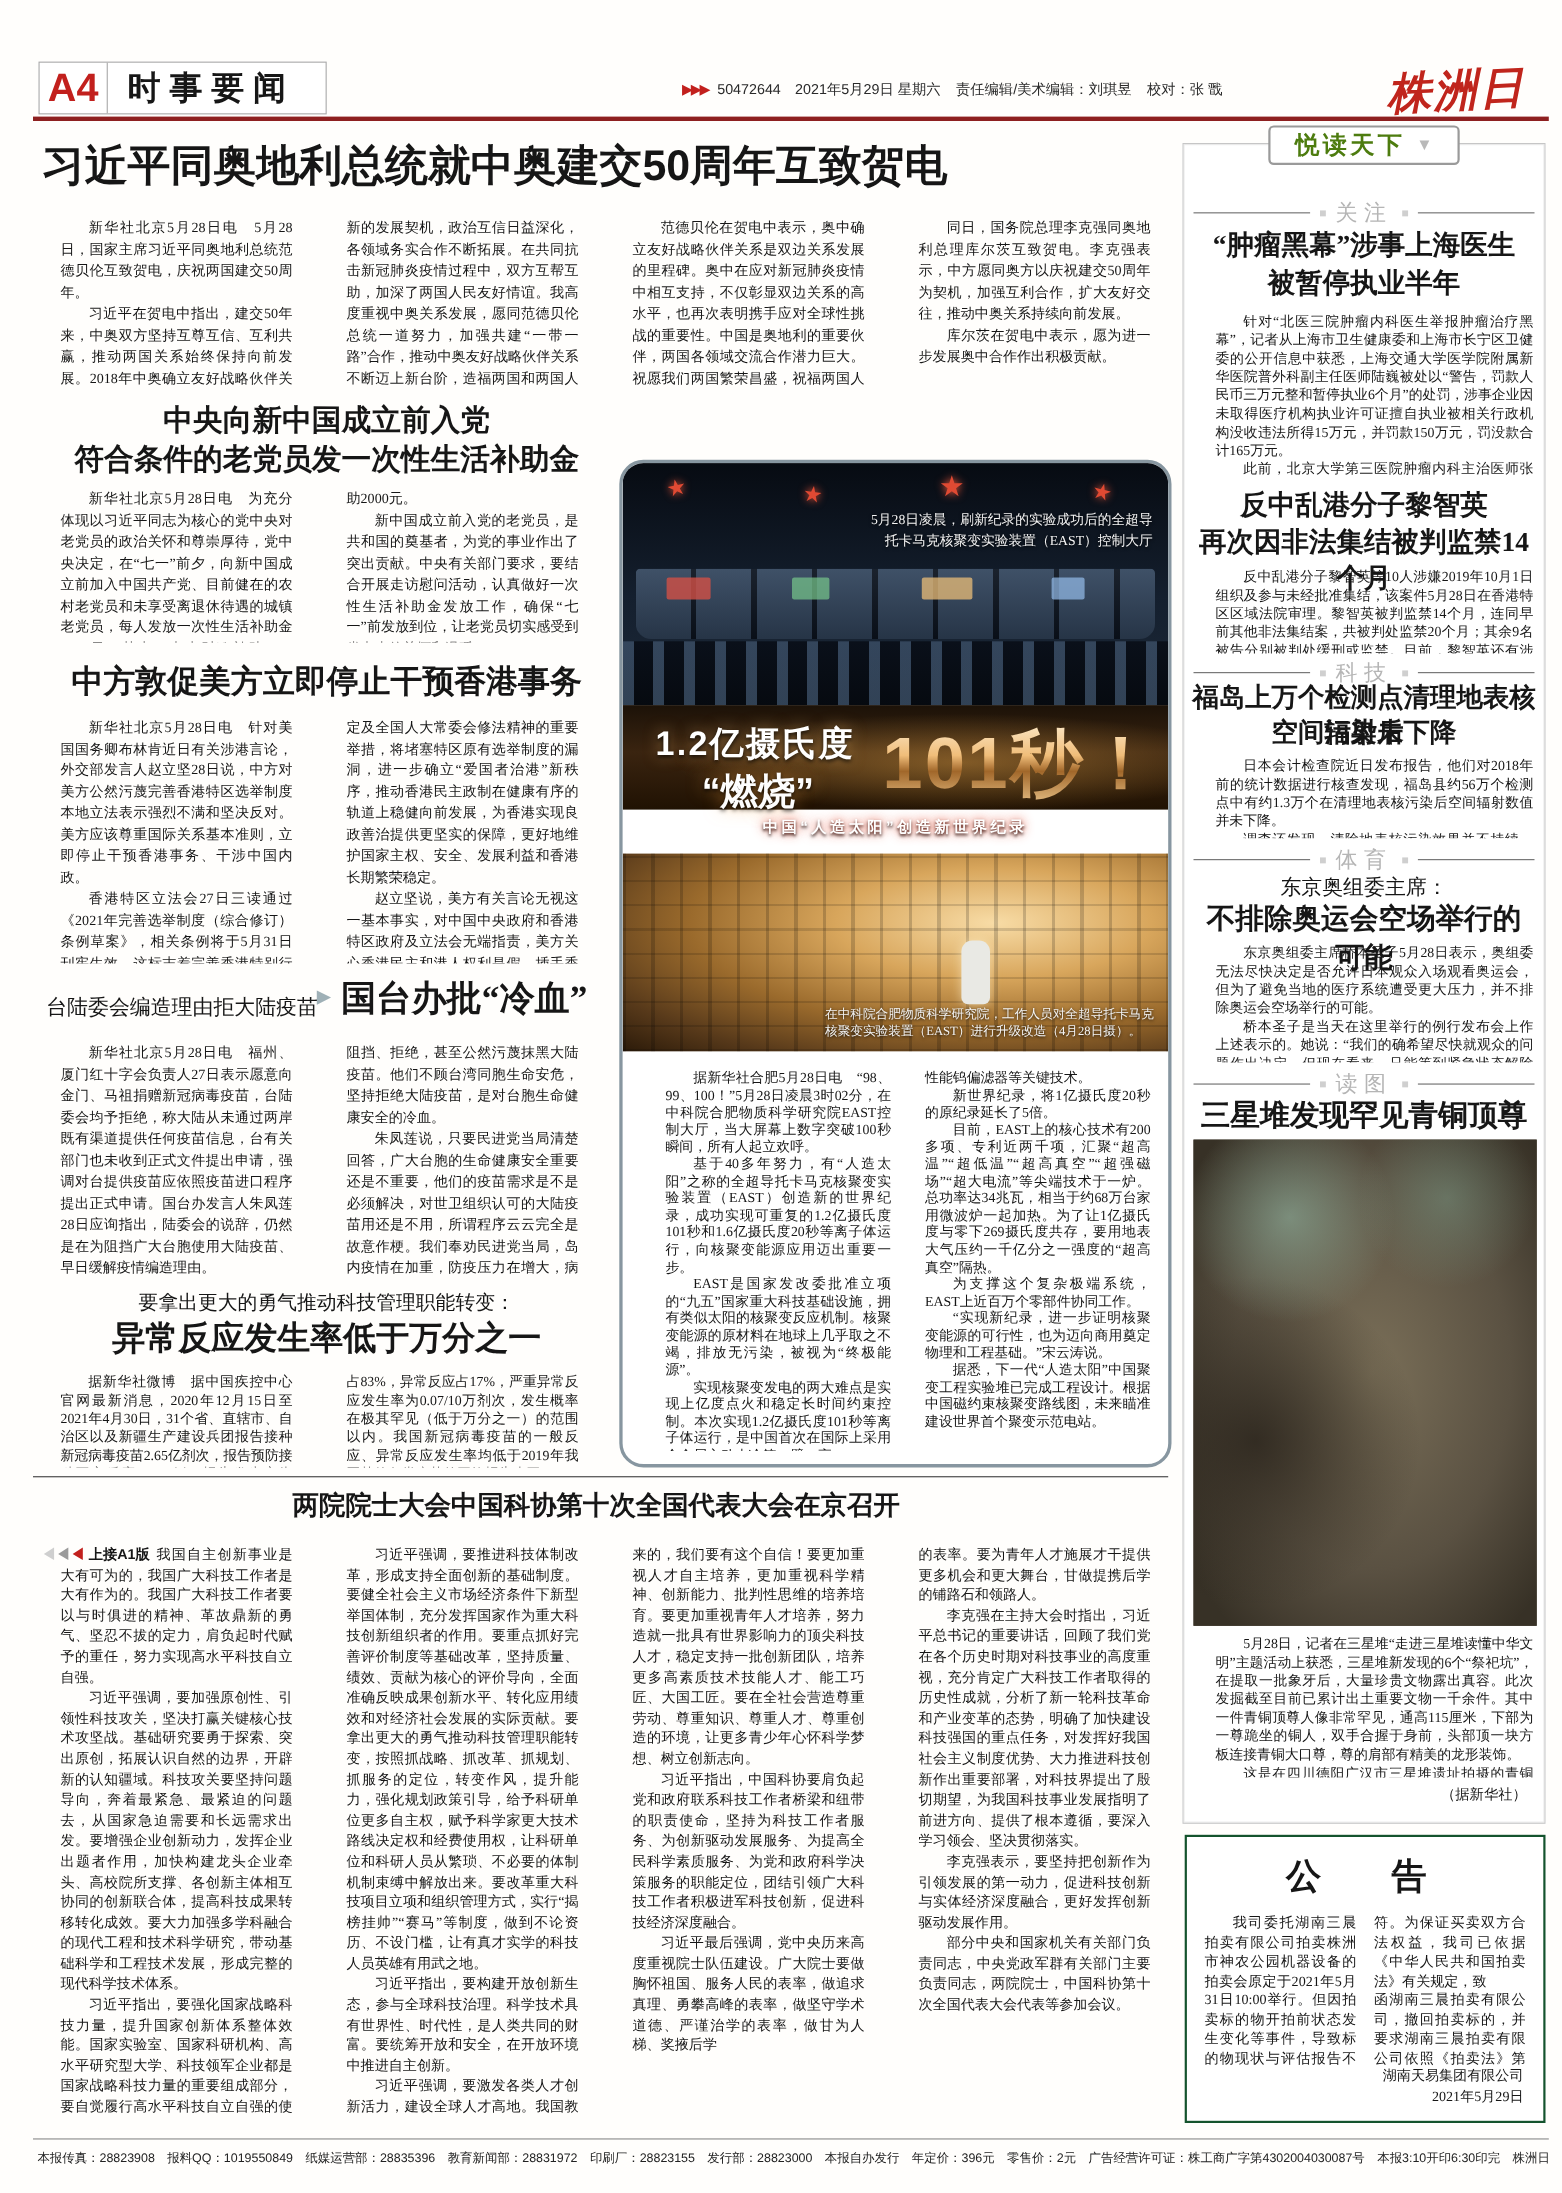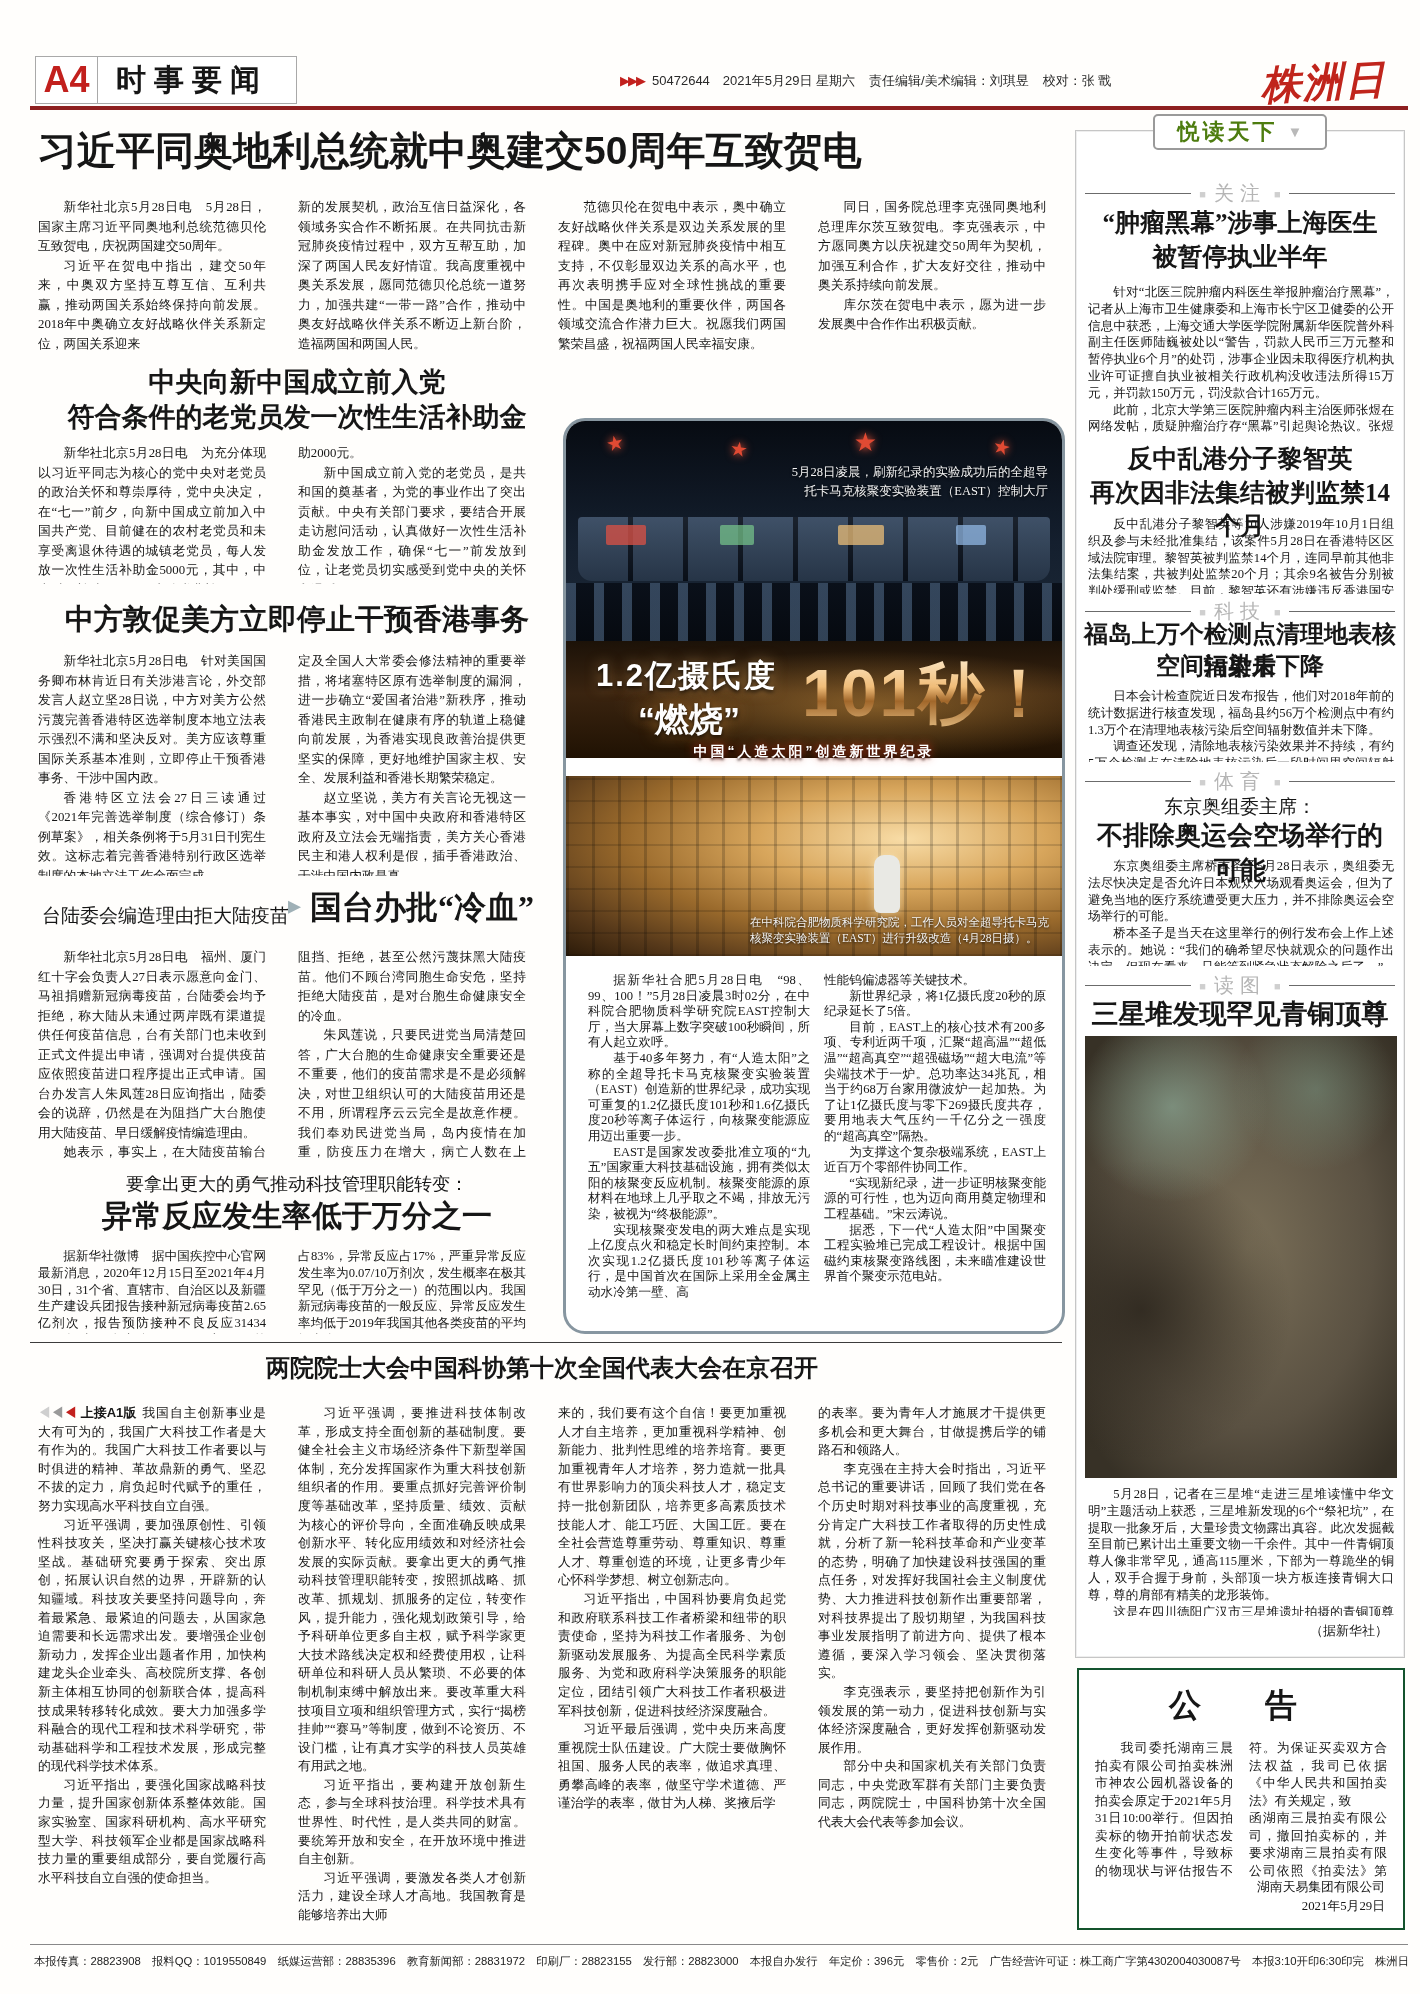--- a/index.html
+++ b/index.html
@@ -31,21 +31,21 @@
   }
   .red-rule { background:#8e2020; height:4px; }
 
   
   .h-sans { font-family:"Liberation Sans","DejaVu Sans",sans-serif; font-weight:bold; }
   .h-serif { font-family:"Liberation Serif","DejaVu Serif",serif; font-weight:bold; }
   .center { text-align:center; }
 
   
   .col { overflow:hidden; }
-  .col p { text-indent:2em; text-align:justify; line-height:inherit; }
+  .col p { text-indent:2em; text-align:justify; line-height:inherit;margin-left:17px; }
   .col p.ni { text-indent:0; }
   .body-main { font-size:12.8px; line-height:19.5px; }
   .body-tight { font-size:12.6px; line-height:16.8px; }
   .body-east { font-size:12.6px; line-height:15.6px; }
   .body-congress { font-size:12.8px; line-height:18.6px; }
 
   
   .cont-marker { float:left; margin-right:6px; font-family:"Liberation Sans",sans-serif; font-size:13px; font-weight:bold; }
   .cont-marker .a1 { color:#cfcfcf; } .cont-marker .a2 { color:#9a9a9a; } .cont-marker .a3 { color:#c2201d; }
 
@@ -61,21 +61,21 @@
   .east-screenwall { position:absolute; left:12px; right:12px; top:96px; height:64px;
     background:
       linear-gradient(rgba(255,255,255,.06),rgba(0,0,0,.25)),
       repeating-linear-gradient(90deg,#33465e 0 50px,#0c1420 50px 55px);
     border-radius:4px 4px 14px 14px; }
   .east-screenwall .patch { position:absolute; top:8px; height:20px; border-radius:2px; }
   .east-desks { position:absolute; left:0; right:0; bottom:0; height:58px;
     background:
       repeating-linear-gradient(90deg,rgba(130,170,215,.35) 0 10px,rgba(0,0,0,0) 10px 28px),
       linear-gradient(#0a101a,#060a10); }
-  .east-glowzone { position:absolute; left:0; top:220px; right:0; height:117px;
+  .east-glowzone { position:absolute; left:0; top:220px; right:0; height:95px;
     background:
       radial-gradient(ellipse at 62% 55%, rgba(255,185,80,.38), rgba(0,0,0,0) 60%),
       linear-gradient(#1c1208,#3a2410 45%,#201203); }
   .east-toka { position:absolute; left:0; top:355px; right:0; height:180px;
     background:
       repeating-linear-gradient(90deg, rgba(0,0,0,.18) 0 3px, rgba(0,0,0,0) 3px 26px),
       repeating-linear-gradient(0deg, rgba(0,0,0,.14) 0 2px, rgba(0,0,0,0) 2px 22px),
       radial-gradient(ellipse at 68% 35%, #f8dca6, #d8a65c 30%, #9a6a2c 58%, #57391a 82%, #2b1a09); }
   .east-worker { position:absolute; left:62%; top:44%; width:26px; height:58px; background:#e9e9e4;
     border-radius:10px 10px 6px 6px; box-shadow:0 0 10px rgba(255,240,200,.6); }

